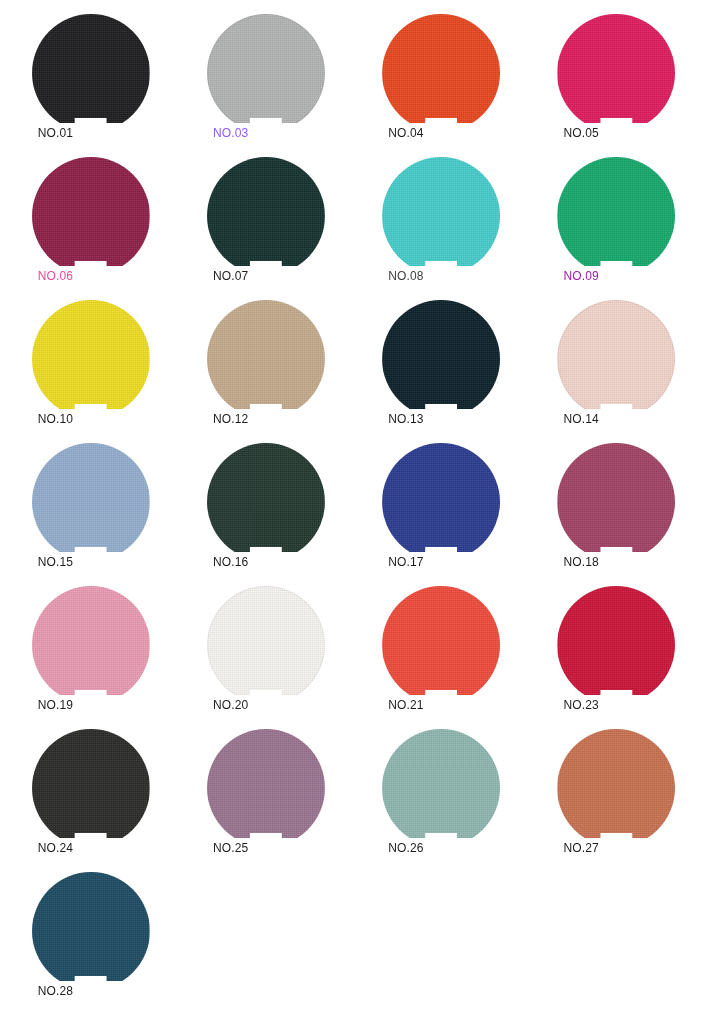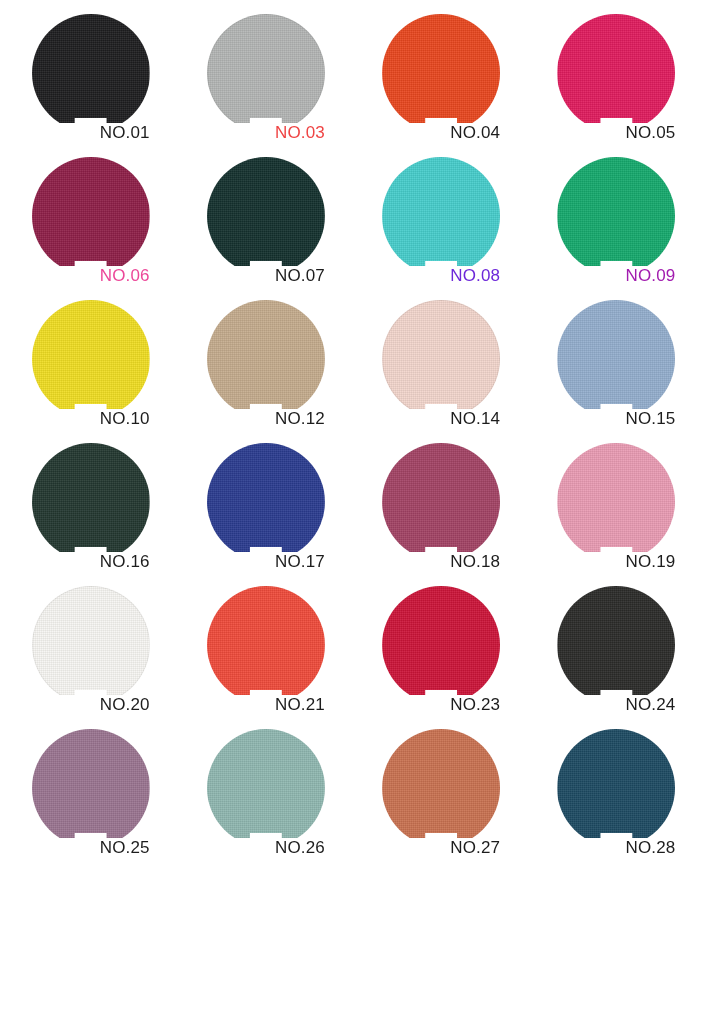--- a/index.html
+++ b/index.html
@@ -76,46 +76,46 @@
         rgba(0,0,0,0.040) 2px);
   }
 
   
   .chip.pale {
     box-shadow: inset 0 0 0 1px rgba(0,0,0,0.055);
   }
 
   .chip-label {
     position: absolute;
-    left: 15px;
+    left: 6px;
     right: 0;
     top: 110px;
-    text-align: right;
-    font-size: 17px;
+    text-align: left;
+    font-size: 12px;
     line-height: 18px;
     letter-spacing: 0.15px;
     color: #1d1d1d;
     white-space: nowrap;
     user-select: none;
   }
 </style>
 </head>
 <body>
 
 <div id="swatch-sheet" style="background: rgb(255, 255, 255);">
     <div class="swatch-cell">
       <div class="chip-wrap">
         <div class="chip" style="background-color: rgb(29, 29, 31);"></div>
         <div class="chip-label" style="color: rgb(29, 29, 29);">NO.01</div>
       </div>
     </div>
     <div class="swatch-cell">
       <div class="chip-wrap">
         <div class="chip pale" style="background-color: rgb(179, 181, 180);"></div>
-        <div class="chip-label" style="color: #ef4444;">NO.03</div>
+        <div class="chip-label" style="color: #8b5cf6;">NO.03</div>
       </div>
     </div>
     <div class="swatch-cell">
       <div class="chip-wrap">
         <div class="chip" style="background-color: rgb(232, 70, 30);"></div>
         <div class="chip-label" style="color: rgb(29, 29, 29);">NO.04</div>
       </div>
     </div>
     <div class="swatch-cell">
       <div class="chip-wrap">
@@ -131,21 +131,21 @@
     </div>
     <div class="swatch-cell">
       <div class="chip-wrap">
         <div class="chip" style="background-color: rgb(19, 48, 45);"></div>
         <div class="chip-label" style="color: rgb(29, 29, 29);">NO.07</div>
       </div>
     </div>
     <div class="swatch-cell">
       <div class="chip-wrap">
         <div class="chip" style="background-color: rgb(69, 205, 203);"></div>
-        <div class="chip-label" style="color: #6d28d9;">NO.08</div>
+        <div class="chip-label" style="color: #404040;">NO.08</div>
       </div>
     </div>
     <div class="swatch-cell">
       <div class="chip-wrap">
         <div class="chip" style="background-color: rgb(20, 169, 108);"></div>
         <div class="chip-label" style="color: #a21caf;">NO.09</div>
       </div>
     </div>
     <div class="swatch-cell">
       <div class="chip-wrap">
@@ -154,20 +154,26 @@
       </div>
     </div>
     <div class="swatch-cell">
       <div class="chip-wrap">
         <div class="chip" style="background-color: rgb(196, 171, 140);"></div>
         <div class="chip-label" style="color: rgb(29, 29, 29);">NO.12</div>
       </div>
     </div>
     <div class="swatch-cell">
       <div class="chip-wrap">
+        <div class="chip" style="background-color: rgb(11, 32, 41);"></div>
+        <div class="chip-label" style="color: rgb(29, 29, 29);">NO.13</div>
+      </div>
+    </div>
+    <div class="swatch-cell">
+      <div class="chip-wrap">
         <div class="chip pale" style="background-color: rgb(242, 213, 204);"></div>
         <div class="chip-label" style="color: rgb(29, 29, 29);">NO.14</div>
       </div>
     </div>
     <div class="swatch-cell">
       <div class="chip-wrap">
         <div class="chip" style="background-color: rgb(147, 174, 205);"></div>
         <div class="chip-label" style="color: rgb(29, 29, 29);">NO.15</div>
       </div>
     </div>

